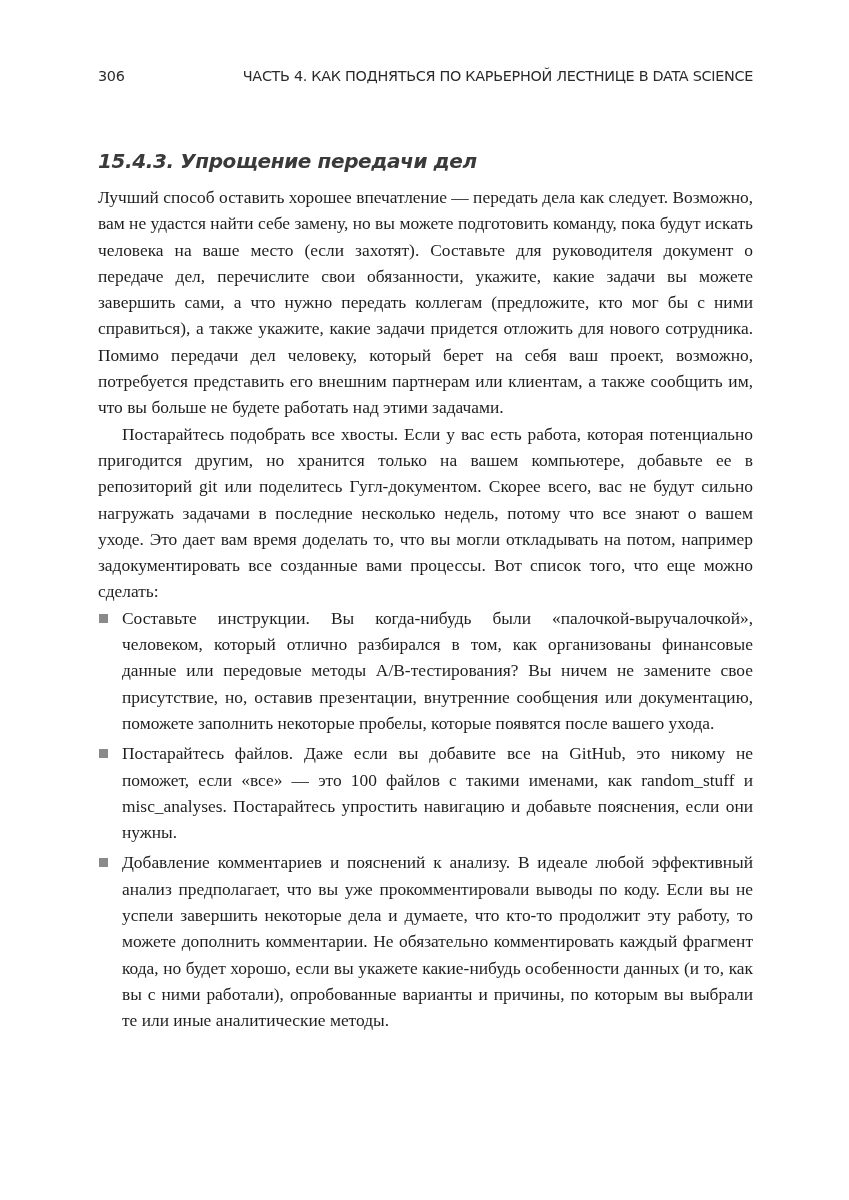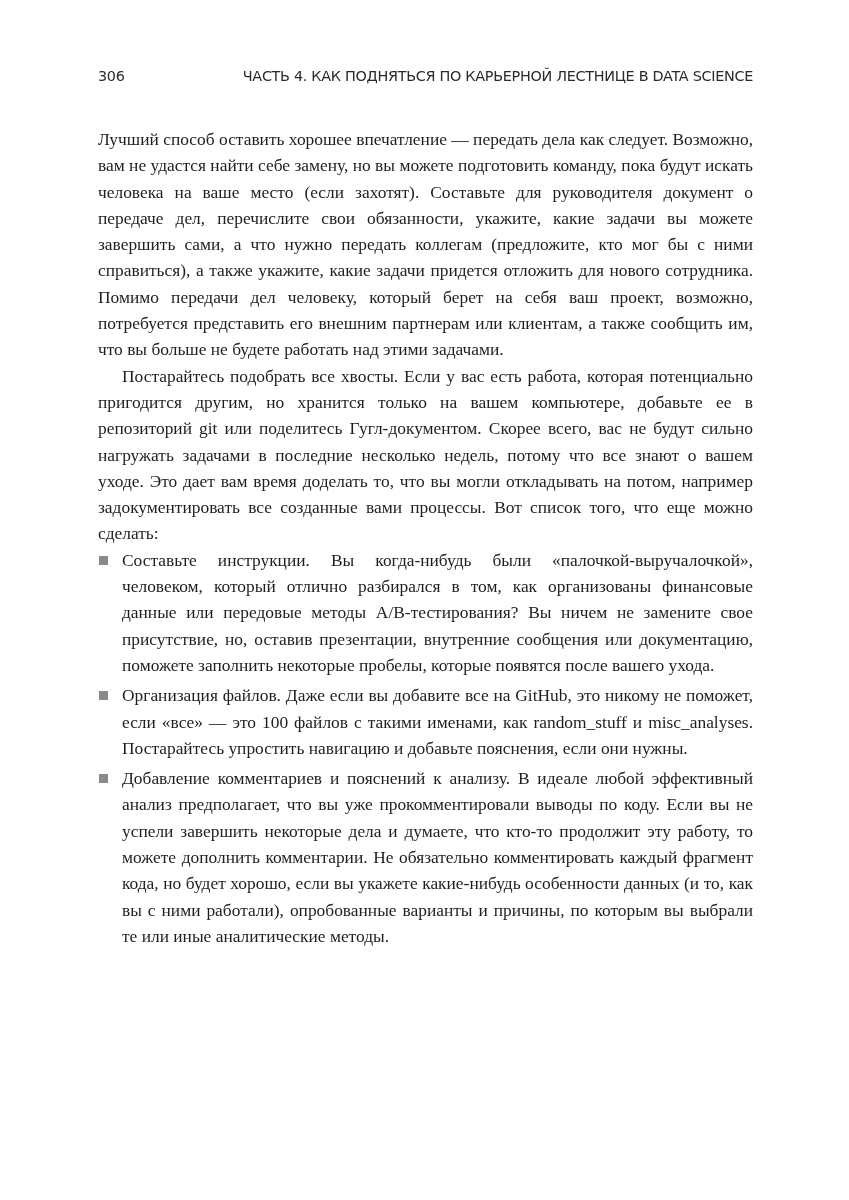--- a/index.html
+++ b/index.html
@@ -36,31 +36,32 @@
 </head>
 <body>
 
 <div class="header">
   <span class="page-num">306</span>
   <span class="running-title">ЧАСТЬ 4. КАК ПОДНЯТЬСЯ ПО КАРЬЕРНОЙ ЛЕСТНИЦЕ В DATA SCIENCE</span>
 </div>
 
 <div class="content">
 
+  <h3 class="section">15.4.3. Упрощение передачи дел</h3>
 
   <p>Лучший способ оставить хорошее впечатление — передать дела как следует. Возможно, вам не удастся найти себе замену, но вы можете подготовить команду, пока будут искать человека на ваше место (если захотят). Составьте для руководителя документ о передаче дел, перечислите свои обязанности, укажите, какие задачи вы можете завершить сами, а что нужно передать коллегам (предложите, кто мог бы с ними справиться), а также укажите, какие задачи придется отложить для нового сотрудника. Помимо передачи дел человеку, который берет на себя ваш проект, возможно, потребуется представить его внешним партнерам или клиентам, а также сообщить им, что вы больше не будете работать над этими задачами.</p>
   <p class="indent">Постарайтесь подобрать все хвосты. Если у вас есть работа, которая потенциально пригодится другим, но хранится только на вашем компьютере, добавьте ее в репозиторий git или поделитесь Гугл-документом. Скорее всего, вас не будут сильно нагружать задачами в последние несколько недель, потому что все знают о вашем уходе. Это дает вам время доделать то, что вы могли откладывать на потом, например задокументировать все созданные вами процессы. Вот список того, что еще можно сделать:</p>
 
   <ul class="bullets">
     <li>
       <span class="bullet"></span>
       <span class="lead">Составьте инструкции.</span><span> Вы когда-нибудь были «палочкой-выручалочкой», человеком, который отлично разбирался в том, как организованы финансовые данные или передовые методы A/B-тестирования? Вы ничем не замените свое присутствие, но, оставив презентации, внутренние сообщения или документацию, поможете заполнить некоторые пробелы, которые появятся после вашего ухода.</span>
     </li>
     <li>
       <span class="bullet"></span>
-      <span class="lead">Организация файлов.</span><span> Даже если вы добавите все на GitHub, это никому не поможет, если «все» — это 100 файлов с такими именами, как random_stuff и misc_analyses. Постарайтесь упростить навигацию и добавьте пояснения, если они нужны.</span>
+      <span class="lead">Постарайтесь файлов.</span><span> Даже если вы добавите все на GitHub, это никому не поможет, если «все» — это 100 файлов с такими именами, как random_stuff и misc_analyses. Постарайтесь упростить навигацию и добавьте пояснения, если они нужны.</span>
     </li>
     <li>
       <span class="bullet"></span>
       <span class="lead">Добавление комментариев и пояснений к анализу.</span><span> В идеале любой эффективный анализ предполагает, что вы уже прокомментировали выводы по коду. Если вы не успели завершить некоторые дела и думаете, что кто-то продолжит эту работу, то можете дополнить комментарии. Не обязательно комментировать каждый фрагмент кода, но будет хорошо, если вы укажете какие-нибудь особенности данных (и то, как вы с ними работали), опробованные варианты и причины, по которым вы выбрали те или иные аналитические методы.</span>
     </li>
   </ul>
 </div>
 
 </body></html>

